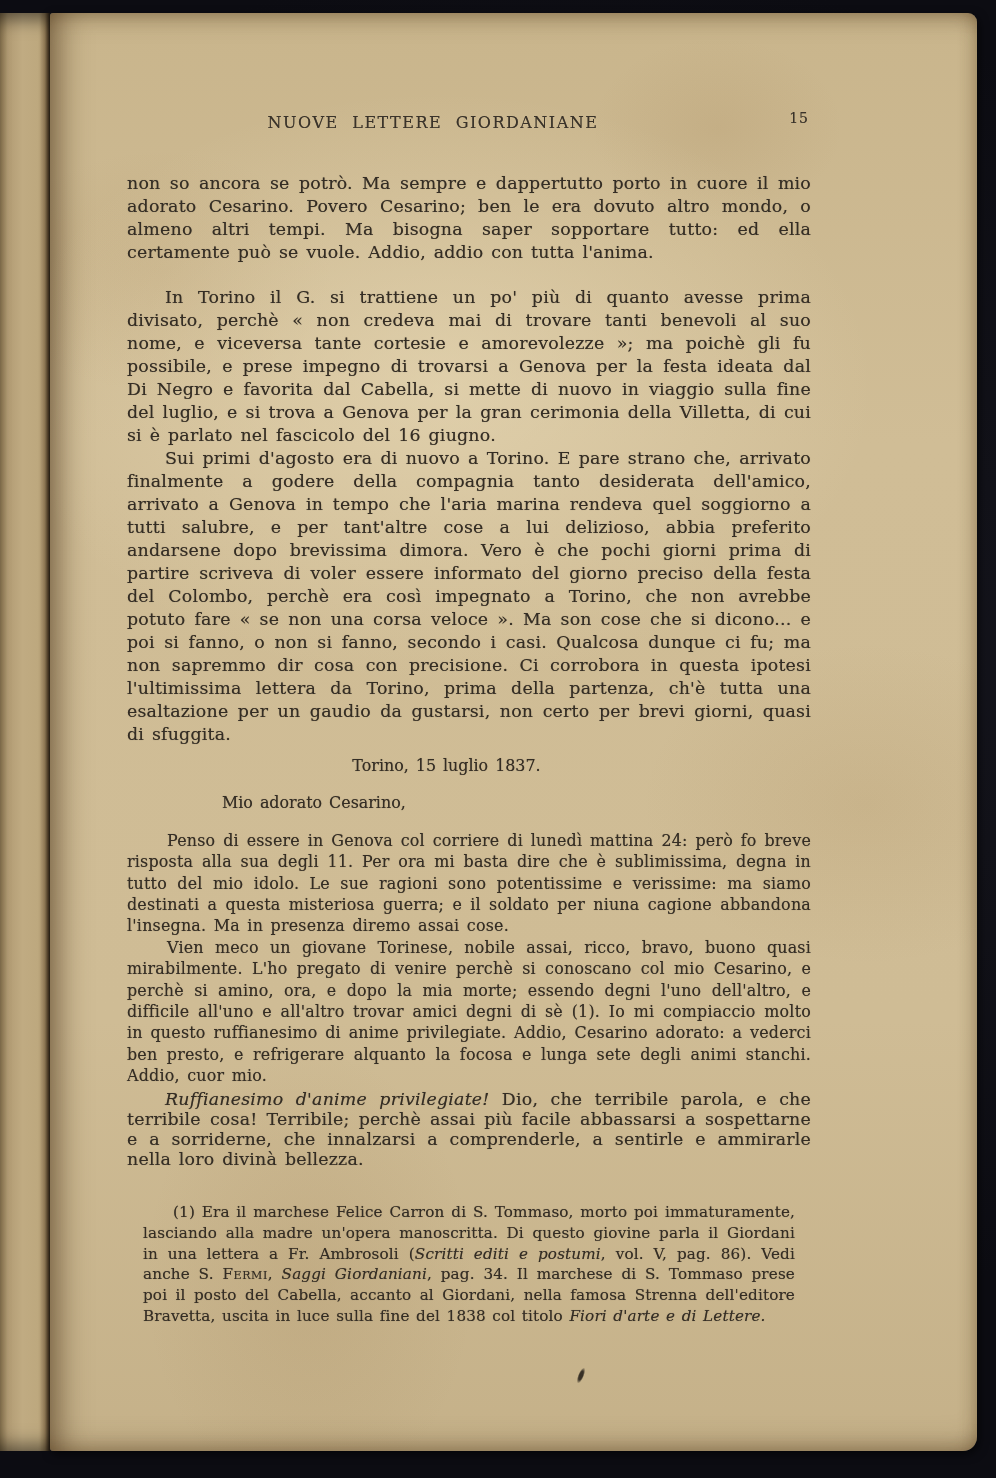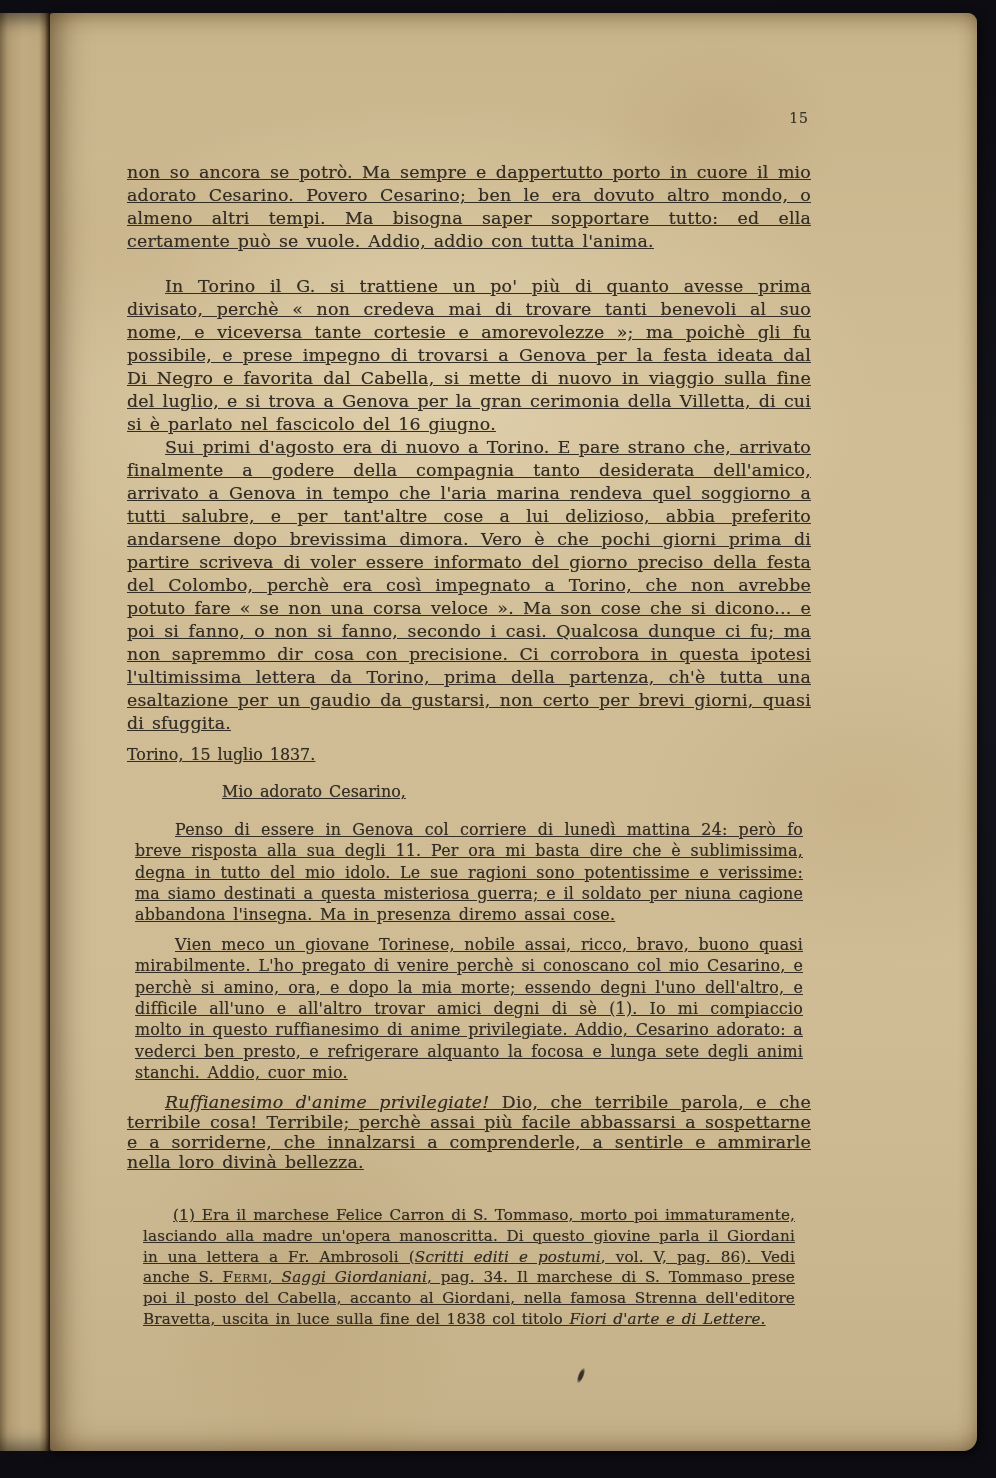--- a/index.html
+++ b/index.html
@@ -48,35 +48,34 @@
     display:block;text-align:center;transform:translateX(-36px);
     font-size:16px;letter-spacing:1.5px;word-spacing:7px;
     color:#3a332a;text-shadow:0 0 .6px rgba(58,51,42,.6);
   }
   .folio{
     position:absolute;right:2px;top:-3px;font-size:14px;letter-spacing:1px;
     color:#3a332a;text-shadow:0 0 .6px rgba(58,51,42,.6);
   }
   
   .text-block{
-    position:absolute;left:77px;top:148px;width:684px;
+    position:absolute;left:77px;top:159px;width:684px;
     text-align:justify;color:#342d24;
     text-shadow:0 0 .7px rgba(52,45,36,.55);
-    text-decoration:underline;
   }
   .body-par{
     margin:0;font-size:17.4px;line-height:23px;
     text-indent:38px;word-spacing:.12em;letter-spacing:.2px;
   }
   .body-par.opening{text-indent:0;}
   .body-par.second{margin-top:22px;}
   .letter{margin-top:9px;font-size:15.9px;line-height:21.4px;}
-  .dateline{margin:0;text-align:left;padding-right:45px;word-spacing:.12em;}
+  .dateline{margin:8px;text-align:center;padding-right:45px;word-spacing:.12em;}
   .salutation{margin:16px;text-indent:79px;word-spacing:.12em;}
-  .letter-par{margin:8px;text-indent:40px;word-spacing:.14em;letter-spacing:.2px;}
+  .letter-par{margin:0;text-indent:40px;word-spacing:.14em;letter-spacing:.2px;}
   .commentary{margin-top:2px;line-height:20px;}
   .italic{font-style:italic;}
   .footnote{
     margin-top:33px;font-size:15.2px;line-height:20.9px;
   }
   .footnote-par{margin:16px;text-indent:30px;word-spacing:.1em;letter-spacing:.15px;}
   .smallcaps{font-variant:small-caps;letter-spacing:.6px;}
   
   .ink-blot{
     position:absolute;left:528px;top:1354px;width:6px;height:17px;
@@ -89,20 +88,21 @@
 </head>
 <body>
 
 <div class="backdrop"></div>
 
 <div class="adjacent-page"></div>
 
 <div class="page">
 
   <header class="running-head">
+    <span class="head-title">NUOVE LETTERE GIORDANIANE</span>
     <span class="folio">15</span>
   </header>
 
   <main class="text-block">
 
     <p class="body-par opening">non so ancora se potrò. Ma sempre e dappertutto porto in cuore il mio adorato Cesarino. Povero Cesarino; ben le era dovuto altro mondo, o almeno altri tempi. Ma bisogna saper sopportare tutto: ed ella certamente può se vuole. Addio, addio con tutta l'anima.</p>
 
     <p class="body-par second">In Torino il G. si trattiene un po' più di quanto avesse prima divisato, perchè « non credeva mai di trovare tanti benevoli al suo nome, e viceversa tante cortesie e amorevolezze »; ma poichè gli fu possibile, e prese impegno di trovarsi a Genova per la festa ideata dal Di Negro e favorita dal Cabella, si mette di nuovo in viaggio sulla fine del luglio, e si trova a Genova per la gran cerimonia della Villetta, di cui si è parlato nel fascicolo del 16 giugno.</p>
 
     <p class="body-par">Sui primi d'agosto era di nuovo a Torino. E pare strano che, arrivato finalmente a godere della compagnia tanto desiderata dell'amico, arrivato a Genova in tempo che l'aria marina rendeva quel soggiorno a tutti salubre, e per tant'altre cose a lui delizioso, abbia preferito andarsene dopo brevissima dimora. Vero è che pochi giorni prima di partire scriveva di voler essere informato del giorno preciso della festa del Colombo, perchè era così impegnato a Torino, che non avrebbe potuto fare « se non una corsa veloce ». Ma son cose che si dicono... e poi si fanno, o non si fanno, secondo i casi. Qualcosa dunque ci fu; ma non sapremmo dir cosa con precisione. Ci corrobora in questa ipotesi l'ultimissima lettera da Torino, prima della partenza, ch'è tutta una esaltazione per un gaudio da gustarsi, non certo per brevi giorni, quasi di sfuggita.</p>

